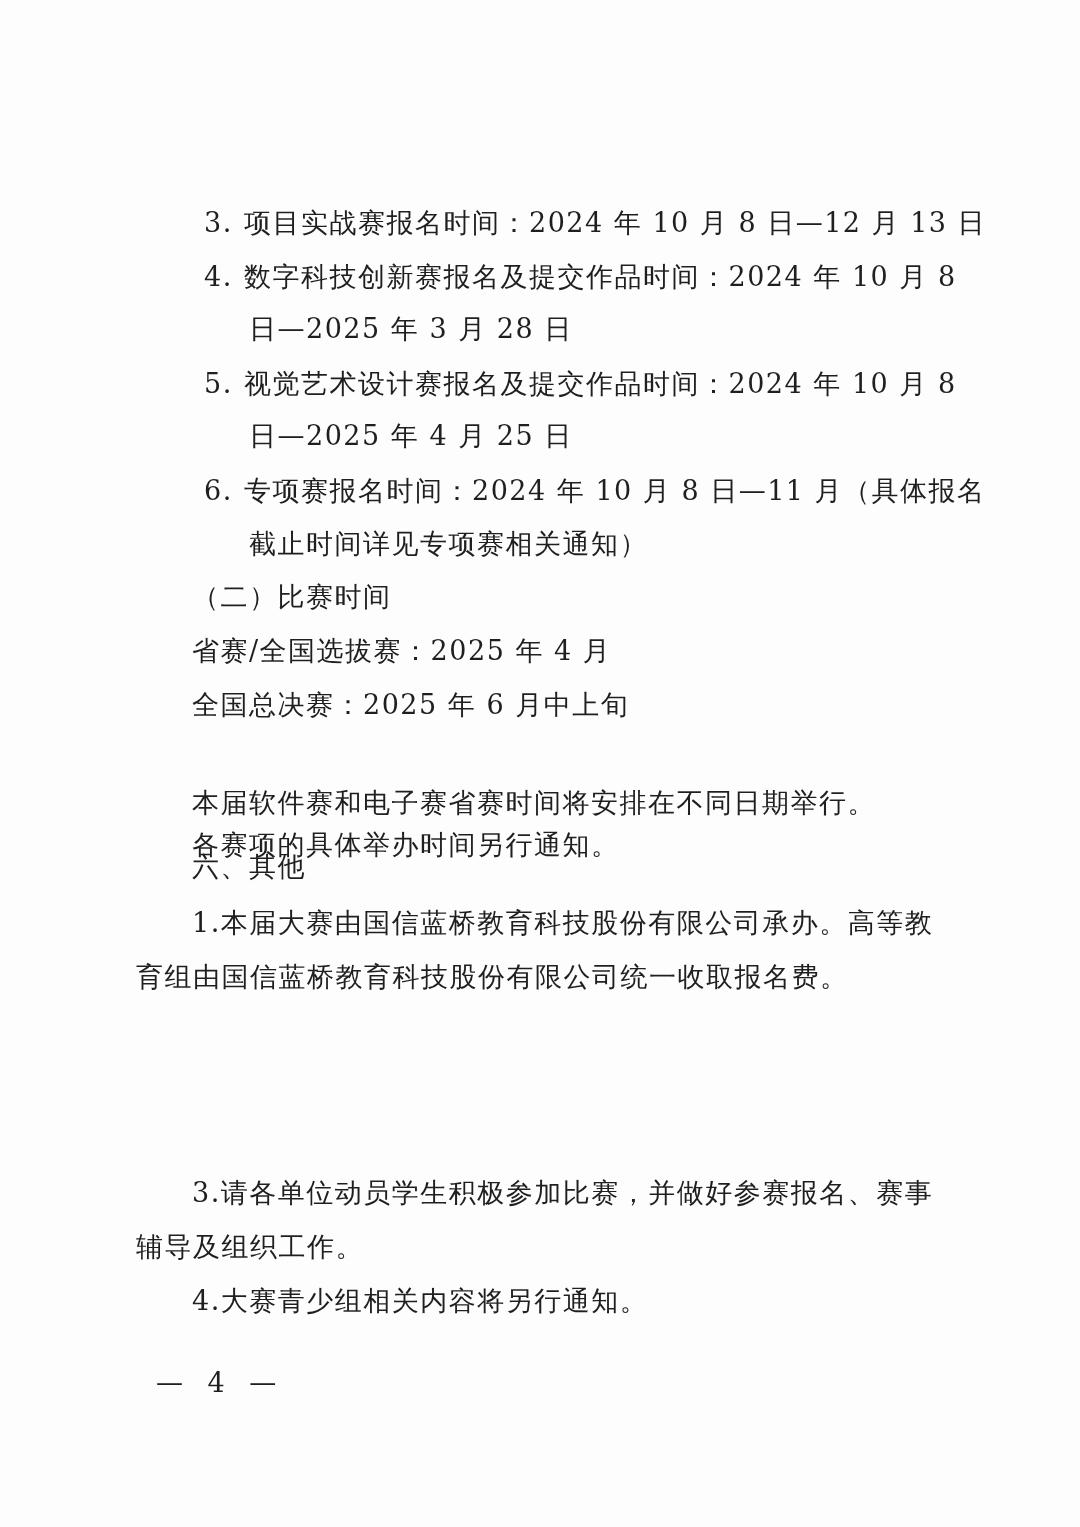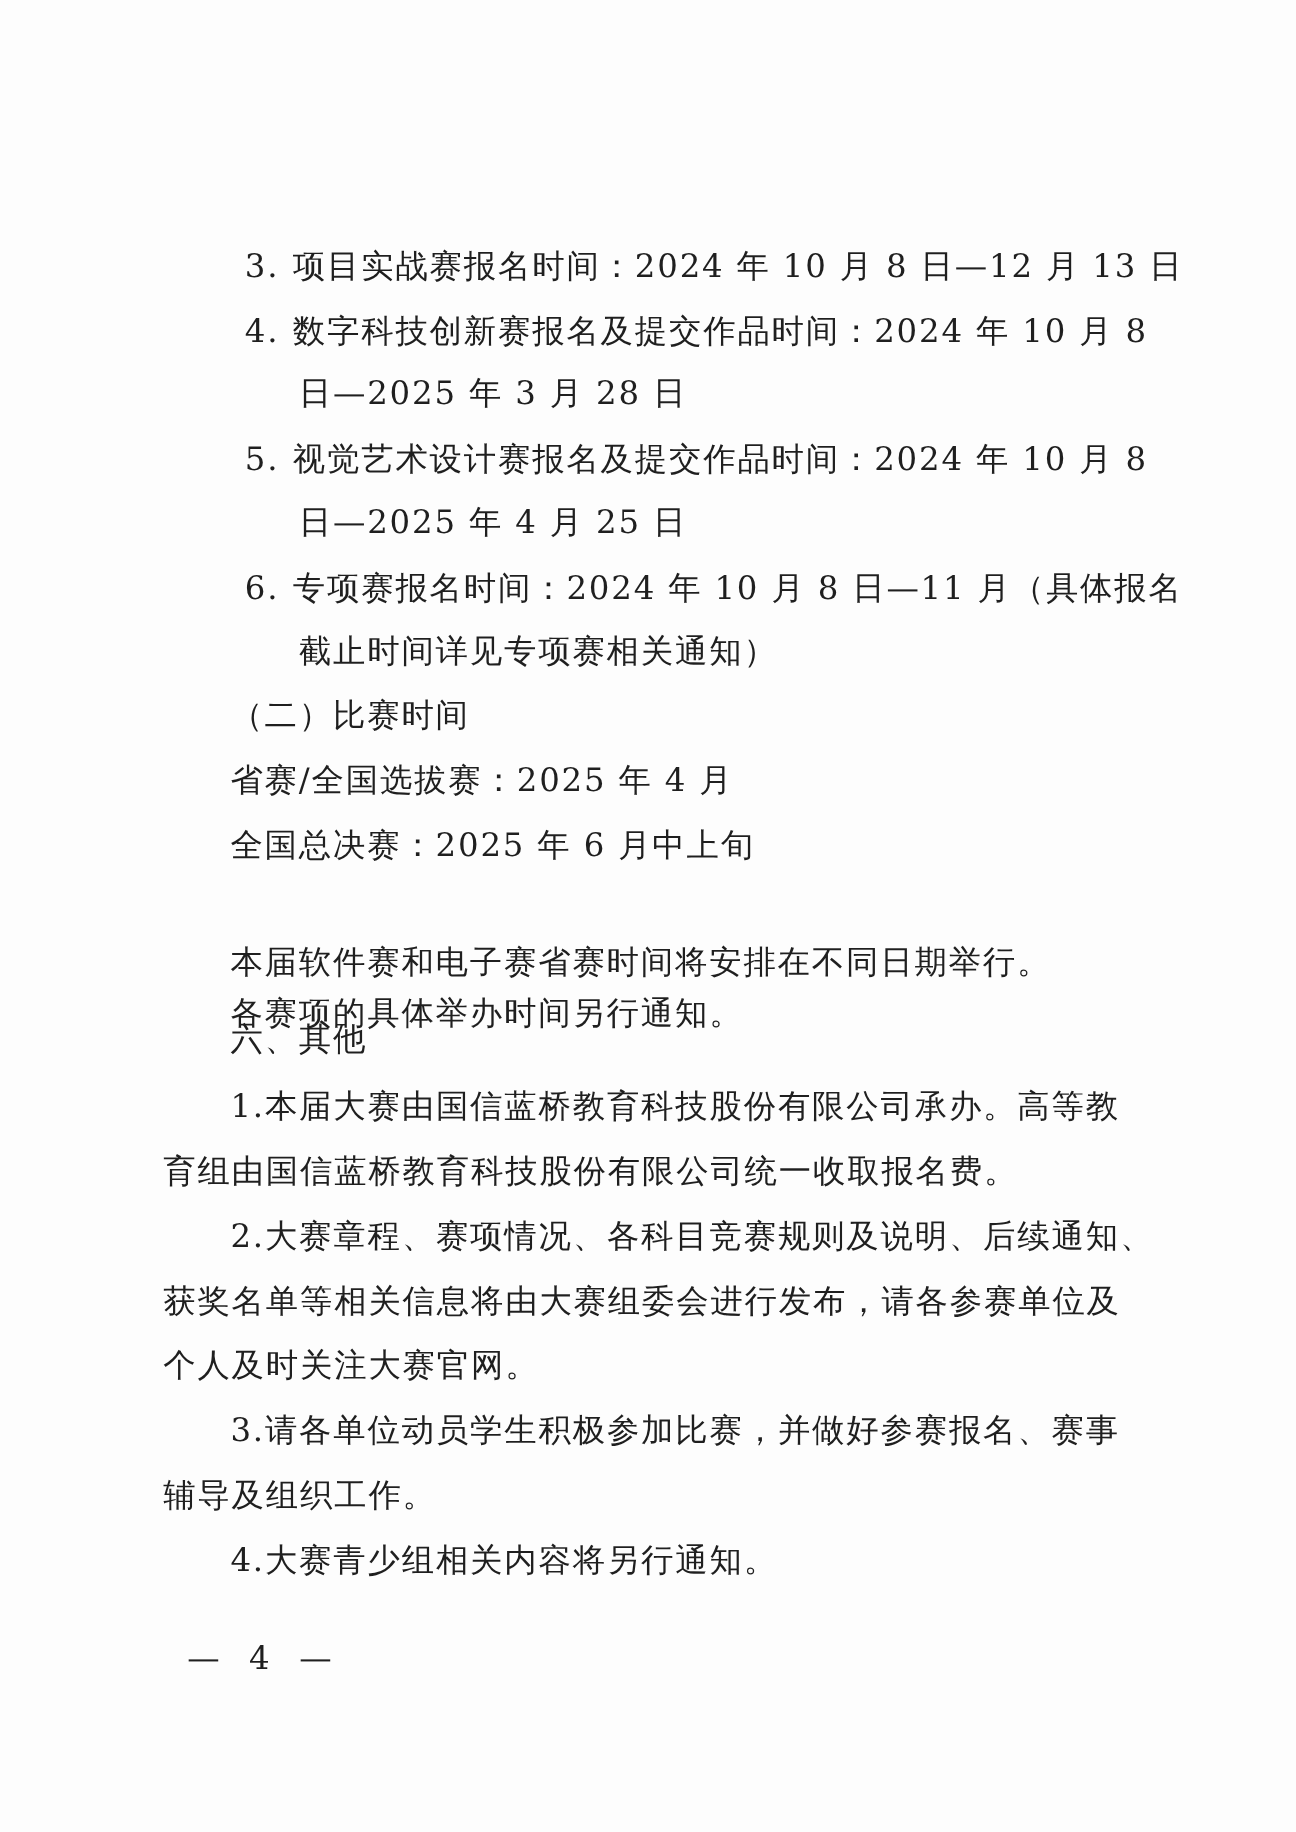--- a/index.html
+++ b/index.html
@@ -73,23 +73,20 @@
   <div class="line" style="left:192px; top:628px;">省赛/全国选拔赛：2025 年 4 月</div>
   <div class="line" style="left:192px; top:682px;">全国总决赛：2025 年 6 月中上旬</div>
   <div class="line" style="left:192px; top:736px;margin-top:44px;">本届软件赛和电子赛省赛时间将安排在不同日期举行。</div>
   <div class="line" style="left:192px; top:790px;margin-top:32px;">各赛项的具体举办时间另行通知。</div>
 
   <div class="line heading" style="left:192px; top:844px;">六、其他</div>
 
   <div class="line" style="left:192px; top:900px;">1.本届大赛由国信蓝桥教育科技股份有限公司承办。高等教</div>
   <div class="line" style="left:136px; top:954px;">育组由国信蓝桥教育科技股份有限公司统一收取报名费。</div>
 
-  <div class="line" style="left:192px; top:1008px;">2.大赛章程、赛项情况、各科目竞赛规则及说明、后续通知、</div>
-  <div class="line" style="left:136px; top:1062px;">获奖名单等相关信息将由大赛组委会进行发布，请各参赛单位及</div>
-  <div class="line" style="left:136px; top:1116px;">个人及时关注大赛官网。</div>
 
   <div class="line" style="left:192px; top:1170px;">3.请各单位动员学生积极参加比赛，并做好参赛报名、赛事</div>
   <div class="line" style="left:136px; top:1224px;">辅导及组织工作。</div>
 
   <div class="line" style="left:192px; top:1278px;">4.大赛青少组相关内容将另行通知。</div>
 
   <div class="page-number">— 4 —</div>
 
 </div>
 

